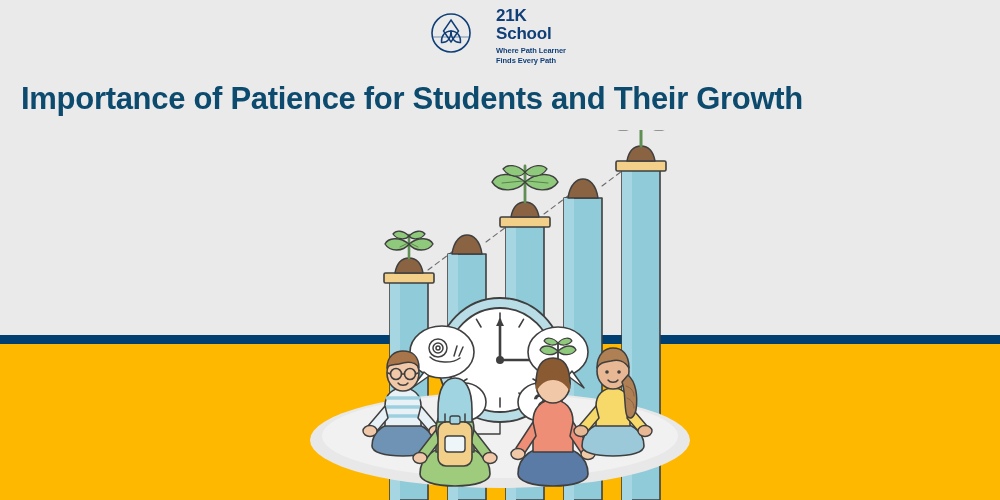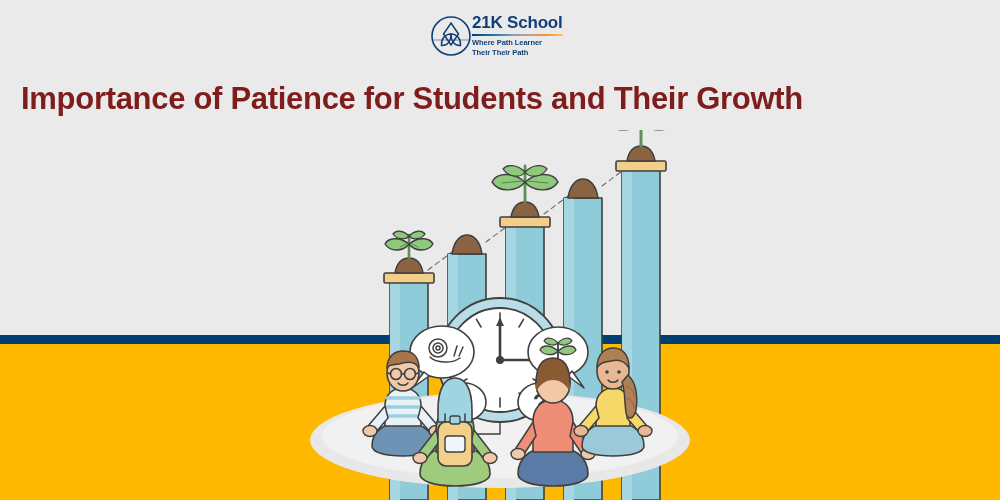--- a/index.html
+++ b/index.html
@@ -30,21 +30,21 @@
   }
   .band-yellow {
     position:absolute; left:0; top:344px; width:1000px; height:156px;
     background:#ffb800;
   }
 
   
   .logo-wrap {
     position:absolute; left:430px; top:12px;
     width:150px; height:48px;
-    display:flex; align-items:center; gap:0;
+    display:flex; gap:24px;
   }
   .logo-mark { width:42px; height:42px; flex:0 0 42px; }
   .logo-text { display:flex; flex-direction:column; justify-content:center; }
   .logo-title {
     font-size:17px; font-weight:bold; color:#103f78;
     letter-spacing:-0.2px; line-height:1.05;
     font-family:"Liberation Sans", sans-serif;
   }
   .logo-rule {
     height:2.5px; width:100%; margin:1.5px 0 2px 0;
@@ -52,21 +52,21 @@
   }
   .logo-tagline {
     font-size:7.5px; font-weight:bold; color:#103f78;
     line-height:1.28; letter-spacing:-0.05px;
   }
 
   
   .headline {
     position:absolute; left:0; top:81px; width:824px;
     text-align:center;
-    font-size:31px; font-weight:bold; color:#7f1d1d;
+    font-size:31px; font-weight:bold; color:#0c4a6e;
     letter-spacing:-0.3px;
     font-family:"Liberation Sans", sans-serif;
   }
 
   
   .illustration {
     position:absolute; left:300px; top:130px;
     width:400px; height:370px;
   }
   .illustration svg { display:block; width:400px; height:370px; }
@@ -88,21 +88,21 @@
         <path d="M21 19 C15 19 11 24 11.5 30.5 C17.5 31 21 26 21 19 Z" fill="none" stroke="#103f78" stroke-width="1.4"></path>
         <path d="M21 19 C27 19 31 24 30.5 30.5 C24.5 31 21 26 21 19 Z" fill="none" stroke="#103f78" stroke-width="1.4"></path>
         <path d="M3 25 L39 25" stroke="#103f78" stroke-width="1.1" opacity="0.55"></path>
       </svg>
     </div>
     <div class="logo-text">
       <div class="logo-title">21K School</div>
       <div class="logo-rule"></div>
       <div class="logo-tagline">
         <span>Where Path Learner</span><br>
-        <span>Their Their Path</span>
+        <span>Finds Every Path</span>
       </div>
     </div>
   </div>
 
   <h1 class="headline">Importance of Patience for Students and Their Growth</h1>
 
   <div class="illustration">
     <svg viewBox="0 0 400 370" width="400" height="370">
       <defs>
         <clipPath id="clipAll">

